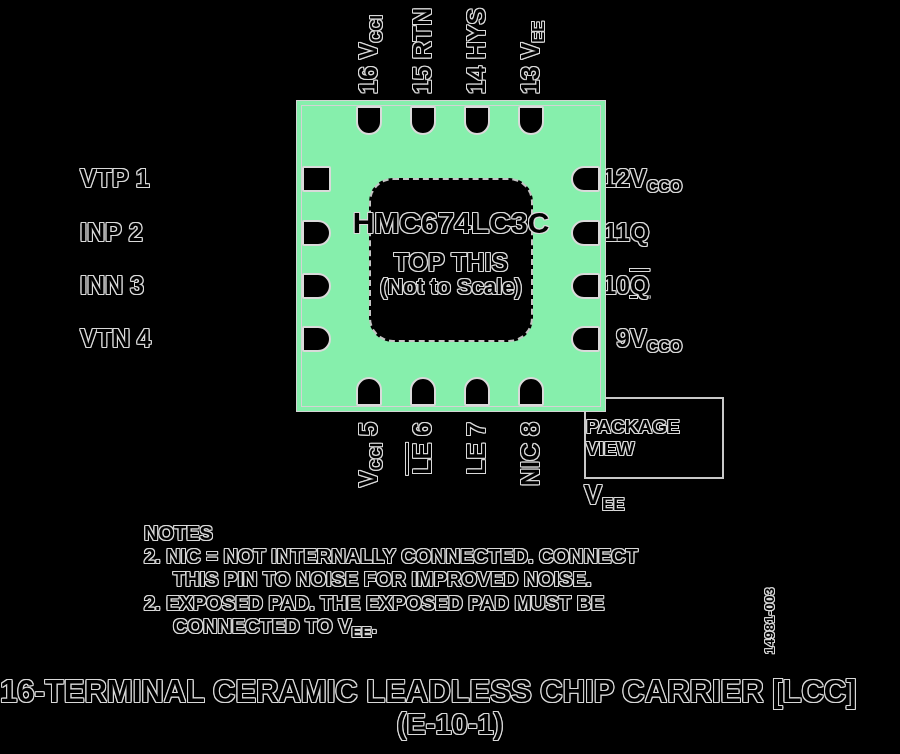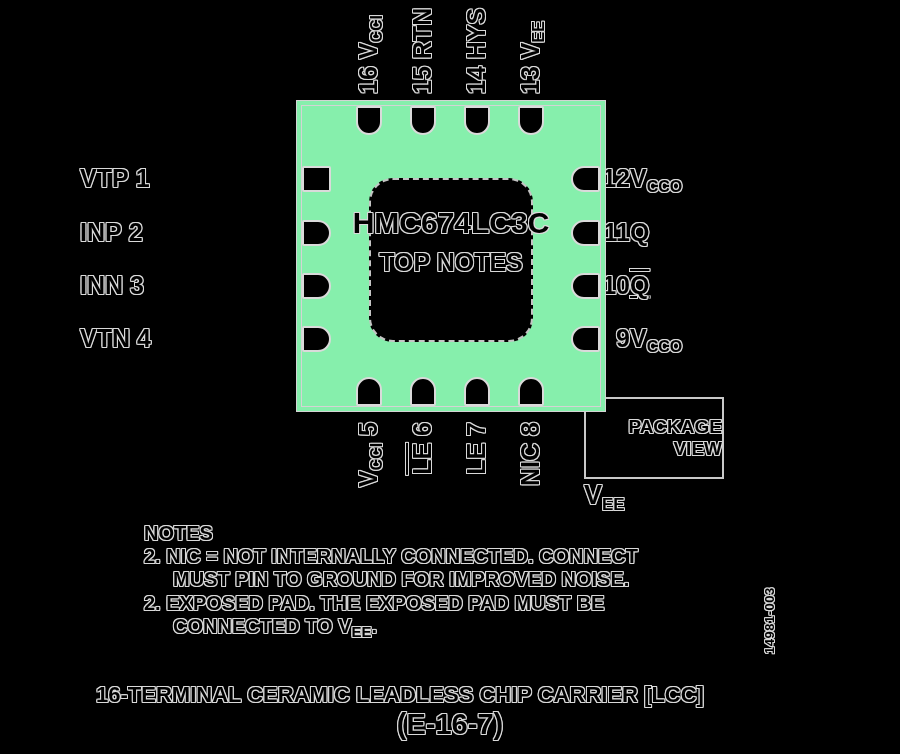--- a/index.html
+++ b/index.html
@@ -47,57 +47,58 @@
   .rot.toprow{width:86px;text-align:left;}
   .rot.botrow{width:94px;text-align:right;}
   .gap{display:inline-block;width:7px;}
   .sub{font-size:16px;vertical-align:-5px;letter-spacing:0;}
   .bar{text-decoration:overline;text-decoration-thickness:2px;}
 
   
   .pkg-box{
     position:absolute;left:584px;top:397px;width:136px;height:78px;
     border:2px solid #c9c9c9;background:#000;z-index:1;box-sizing:content-box;
-    text-align:right;font-size:19px;line-height:22px;padding-top:0;
+    text-align:left;font-size:19px;line-height:22px;padding-top:0;
   }
   .pkg-box .pkg-lines{margin-top:17px;}
   .pkg-net{position:absolute;left:584px;top:480px;width:140px;font-size:27px;}
   .pkg-net .sub{font-size:17px;vertical-align:-6px;}
 
   
   .notes{position:absolute;left:144px;top:522px;font-size:20px;line-height:23.2px;white-space:nowrap;}
   .notes .indent{padding-left:29px;}
   .notes .sub{font-size:15px;vertical-align:-4px;}
 
   
   .fig-id{position:absolute;left:762px;top:654px;width:92px;height:16px;
     font-size:13px;letter-spacing:0.5px;transform:rotate(-90deg);transform-origin:0 0;}
 
   
-  .title1{position:absolute;left:0;top:674px;width:800px;text-align:center;font-size:22px;white-space:nowrap;margin-top:8px;}
+  .title1{position:absolute;left:0;top:674px;width:800px;text-align:center;font-size:31px;white-space:nowrap;}
   .title2{position:absolute;left:0;top:708px;width:900px;text-align:center;font-size:29px;}
 </style>
 </head>
 <body>
 
 <div class="canvas">
 
   <div class="pkg-box ink">
     <div class="pkg-lines">
       <div>PACKAGE</div>
       <div>VIEW</div>
     </div>
   </div>
   <div class="pkg-net ink"><span>V</span><span class="sub">EE</span></div>
 
   <div class="chip">
     <div class="chip-inner-ring"></div>
     <div class="epad"></div>
     <div class="chip-text part-no ink">HMC674LC3C</div>
-    <div class="chip-text top-view ink">TOP NOTES</div>
+    <div class="chip-text top-view ink">TOP THIS</div>
+    <div class="chip-text scale-note ink">(Not to Scale)</div>
     <div id="pads">
         <div class="pad top" style="left:59px;"></div>
         <div class="pad top" style="left:113px;"></div>
         <div class="pad top" style="left:167px;"></div>
         <div class="pad top" style="left:221px;"></div>
         <div class="pad bottom" style="left:59px;"></div>
         <div class="pad bottom" style="left:113px;"></div>
         <div class="pad bottom" style="left:167px;"></div>
         <div class="pad bottom" style="left:221px;"></div>
         <div class="pad left square" style="top:65px;"></div>
@@ -126,23 +127,23 @@
       <div class="pin-label ink abs side-label-left" style="left:80px;top:325px;"><span>VTN</span><span class="gap"></span><span>4</span></div>
       <div class="pin-label ink abs side-label-right" style="top:165px;"><span class="num">12</span><span>V</span><span class="sub">CCO</span></div>
       <div class="pin-label ink abs side-label-right" style="top:219px;"><span class="num">11</span><span>Q</span></div>
       <div class="pin-label ink abs side-label-right" style="top:272px;text-decoration:underline;"><span class="num">10</span><span class="bar">Q</span></div>
       <div class="pin-label ink abs side-label-right" style="top:325px;"><span class="num">9</span><span>V</span><span class="sub">CCO</span></div>
     </div>
 
   <div class="notes ink" id="notes">
     <div>NOTES</div>
   <div>2. NIC = NOT INTERNALLY CONNECTED. CONNECT</div>
-      <div class="indent">MUST PIN TO GROUND FOR IMPROVED NOISE.</div>
+      <div class="indent">THIS PIN TO NOISE FOR IMPROVED NOISE.</div>
       <div>2. EXPOSED PAD. THE EXPOSED PAD MUST BE</div>
       <div class="indent">CONNECTED TO V<span class="sub">EE</span>.</div>
     </div>
 
   <div class="fig-id ink">14981-003</div>
 
   <div class="title1 ink">16-TERMINAL CERAMIC LEADLESS CHIP CARRIER [LCC]</div>
-  <div class="title2 ink">(E-16-7)</div>
+  <div class="title2 ink">(E-10-1)</div>
 
 </div>
 
 </body></html>

